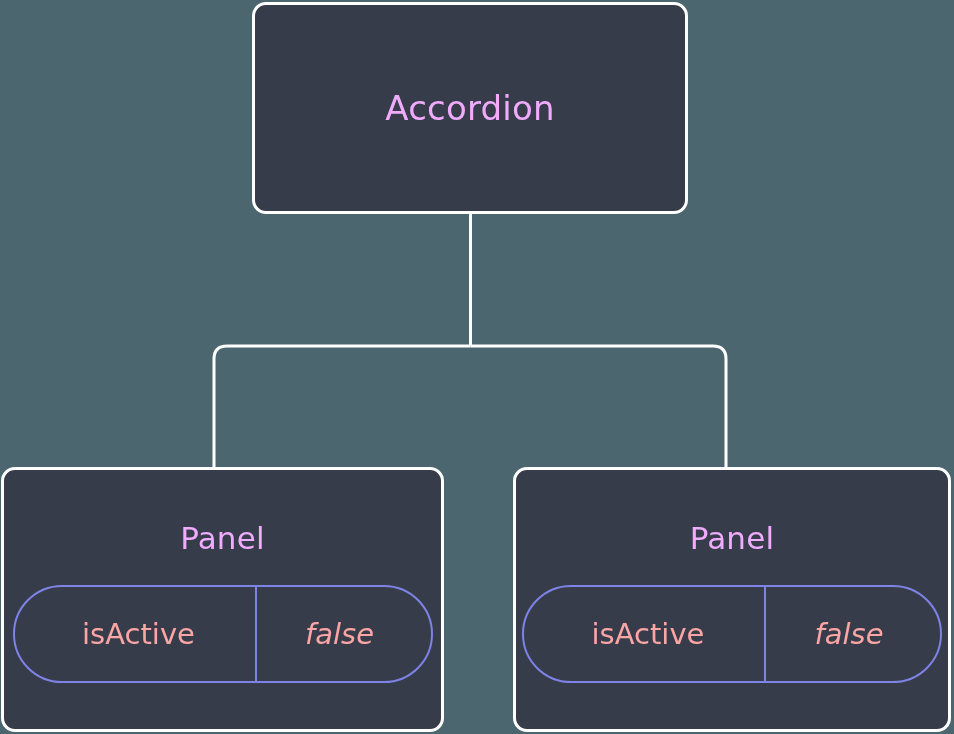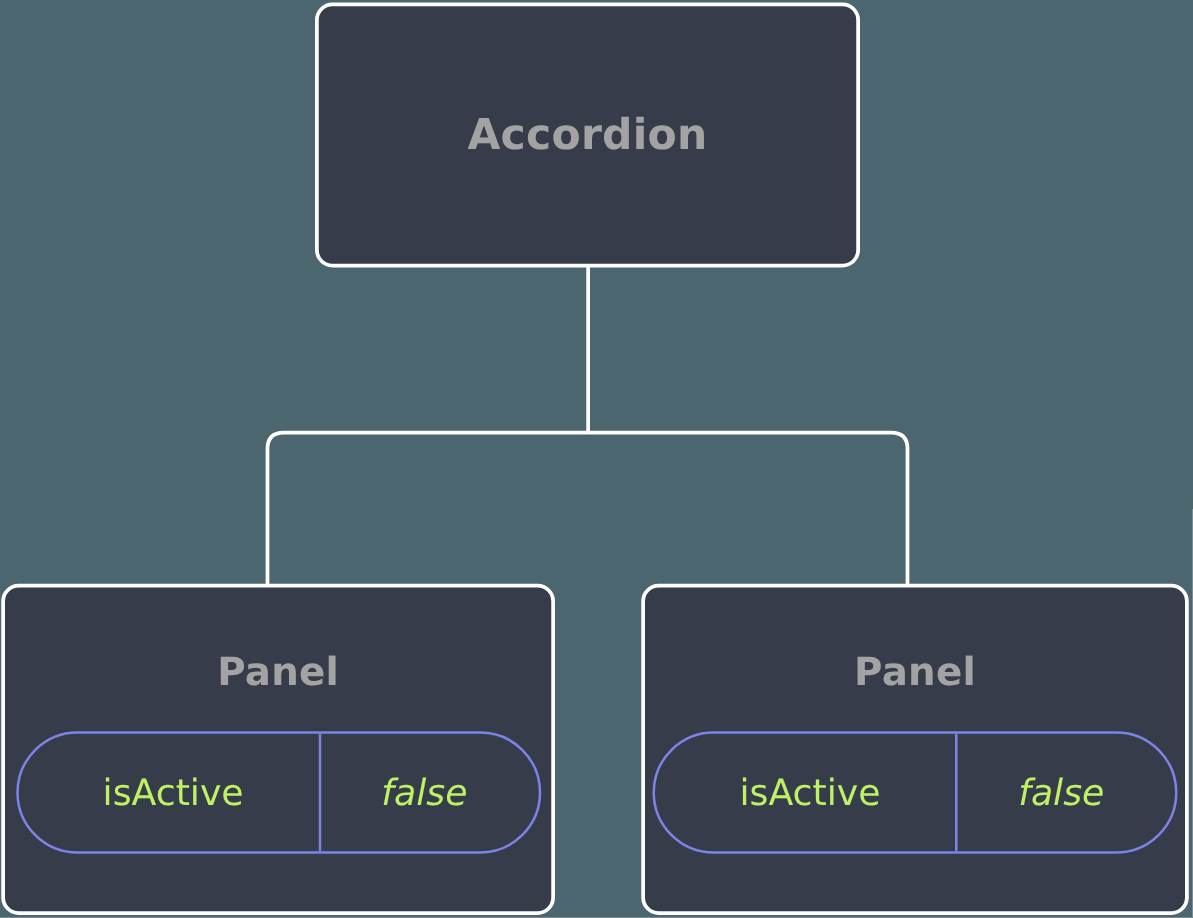--- a/index.html
+++ b/index.html
@@ -39,22 +39,22 @@
     box-sizing: border-box;
     background: #373c4b;
     border: 3px solid #ffffff;
     border-radius: 14px;
     display: flex;
     flex-direction: column;
     align-items: center;
   }
 
   .node-title {
-    color: #a3a3a3;
-    font-weight: 700;
+    color: #f0abfc;
+    font-weight: 400;
     letter-spacing: 0.2px;
     white-space: nowrap;
     line-height: 1;
   }
 
   
   #node-accordion {
     left: 252px;
     top: 2px;
     width: 436px;
@@ -86,21 +86,21 @@
 
   
   .state-pill {
     box-sizing: border-box;
     margin-top: 31px;
     height: 98px;
     display: flex;
     align-items: stretch;
     border: 2px solid #7e83e6;
     border-radius: 49px;
-    color: #bef264;
+    color: #fca5a5;
     font-size: 29px;
     line-height: 1;
     white-space: nowrap;
   }
   .pill-key,
   .pill-val {
     display: flex;
     align-items: center;
     justify-content: center;
   }

